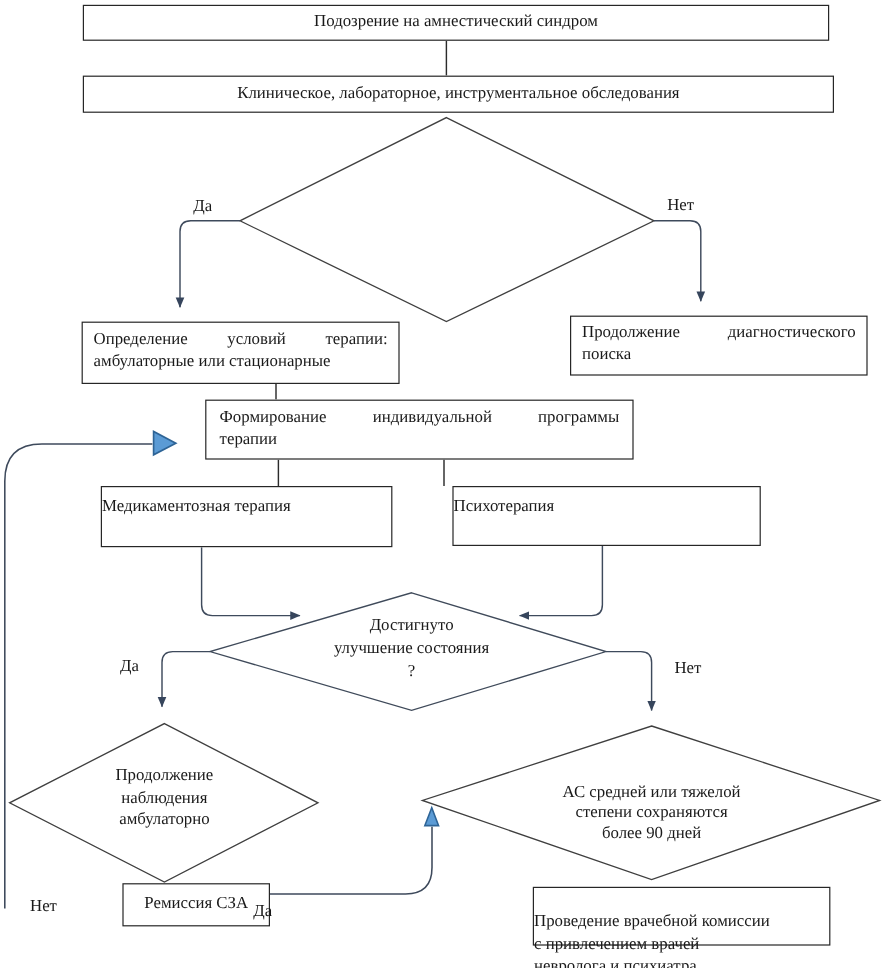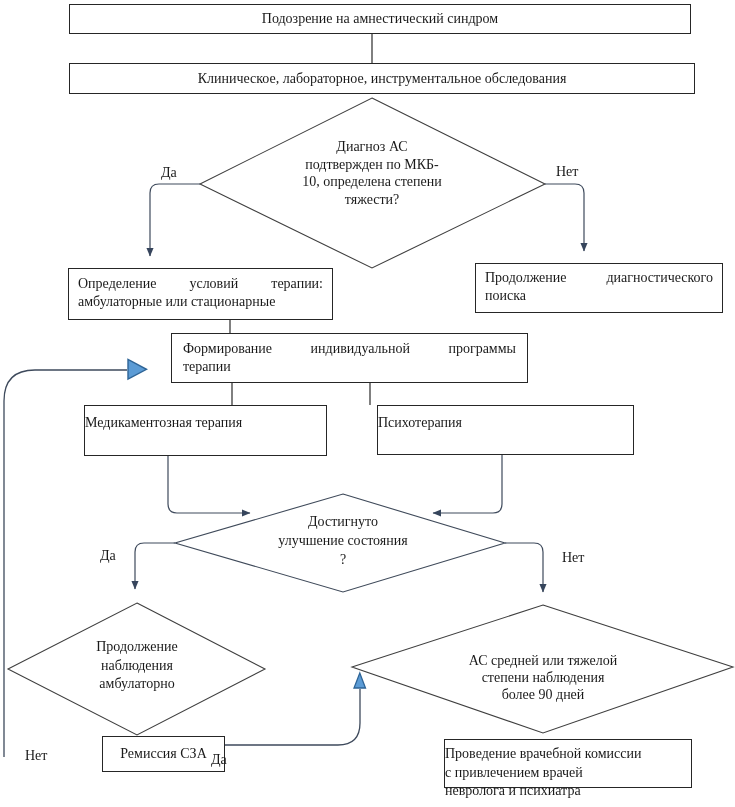--- a/index.html
+++ b/index.html
@@ -20,21 +20,21 @@
   .dtext{position:absolute;text-align:center;background:transparent;}
   .elabel{position:absolute;background:transparent;white-space:nowrap;}
   .b1{left:44px;top:4px;width:622px;height:30px;}
   .b2{left:44px;top:63px;width:626px;height:31px;}
   .b3{left:43px;top:268px;width:265px;height:52px;padding:6px 9px;}
   .b4{left:450px;top:263px;width:248px;height:50px;padding:5px 9px;}
   .b5{left:146px;top:333px;width:357px;height:50px;padding:6px 11px;}
   .b6{left:59px;top:405px;width:243px;height:51px;padding-top:8px;}
   .b7{left:352px;top:405px;width:257px;height:50px;padding-top:8px;}
   .b8{left:77px;top:736px;width:123px;height:36px;border-width:1.5px;}
-  .b9{left:419px;top:739px;width:248px;height:49px;border-width:1.5px;padding-top:5px;line-height:18.5px;}
+  .b9{left:419px;top:739px;width:248px;height:49px;border-width:1.5px;padding-top:20px;line-height:18.5px;}
   .td1{left:292px;top:138px;width:160px;line-height:17.5px;}
   .td2{left:258px;top:512px;width:170px;height:53px;line-height:19px;overflow:hidden;}
   .td3{left:77px;top:638px;width:120px;line-height:18.5px;}
   .td4{left:448px;top:652px;width:190px;line-height:17px;}
   .ly1{left:161px;top:165px;} .ln1{left:556px;top:164px;}
   .ly2{left:100px;top:548px;} .ln2{left:562px;top:550px;}
   .ln3{left:25px;top:748px;}  .ly3{left:211px;top:752px;}
 </style>
 </head>
 <body>
@@ -106,42 +106,36 @@
   <div class="node b8 center-xy">
     <span>Ремиссия СЗА</span>
   </div>
 
   <div class="node b9 center-x">
     <span style="display:block">Проведение врачебной комиссии</span>
     <span style="display:block">с привлечением врачей</span>
     <span style="display:block">невролога и психиатра</span>
   </div>
 
-  <div class="dtext td1">
-    <span style="display:block">Диагноз АС</span>
-    <span style="display:block">подтвержден по МКБ-</span>
-    <span style="display:block">10, определена степени</span>
-    <span style="display:block">тяжести?</span>
-  </div>
 
   <div class="dtext td2">
     <span style="display:block">Достигнуто</span>
     <span style="display:block">улучшение состояния</span>
     <span style="display:block">?</span>
   </div>
 
   <div class="dtext td3">
     <span style="display:block">Продолжение</span>
     <span style="display:block">наблюдения</span>
     <span style="display:block">амбулаторно</span>
   </div>
 
   <div class="dtext td4">
     <span style="display:block">АС средней или тяжелой</span>
-    <span style="display:block">степени наблюдения</span>
+    <span style="display:block">степени сохраняются</span>
     <span style="display:block">более 90 дней</span>
   </div>
 
   <div class="elabel ly1">Да</div>
   <div class="elabel ln1">Нет</div>
   <div class="elabel ly2">Да</div>
   <div class="elabel ln2">Нет</div>
   <div class="elabel ln3">Нет</div>
   <div class="elabel ly3">Да</div>
 

